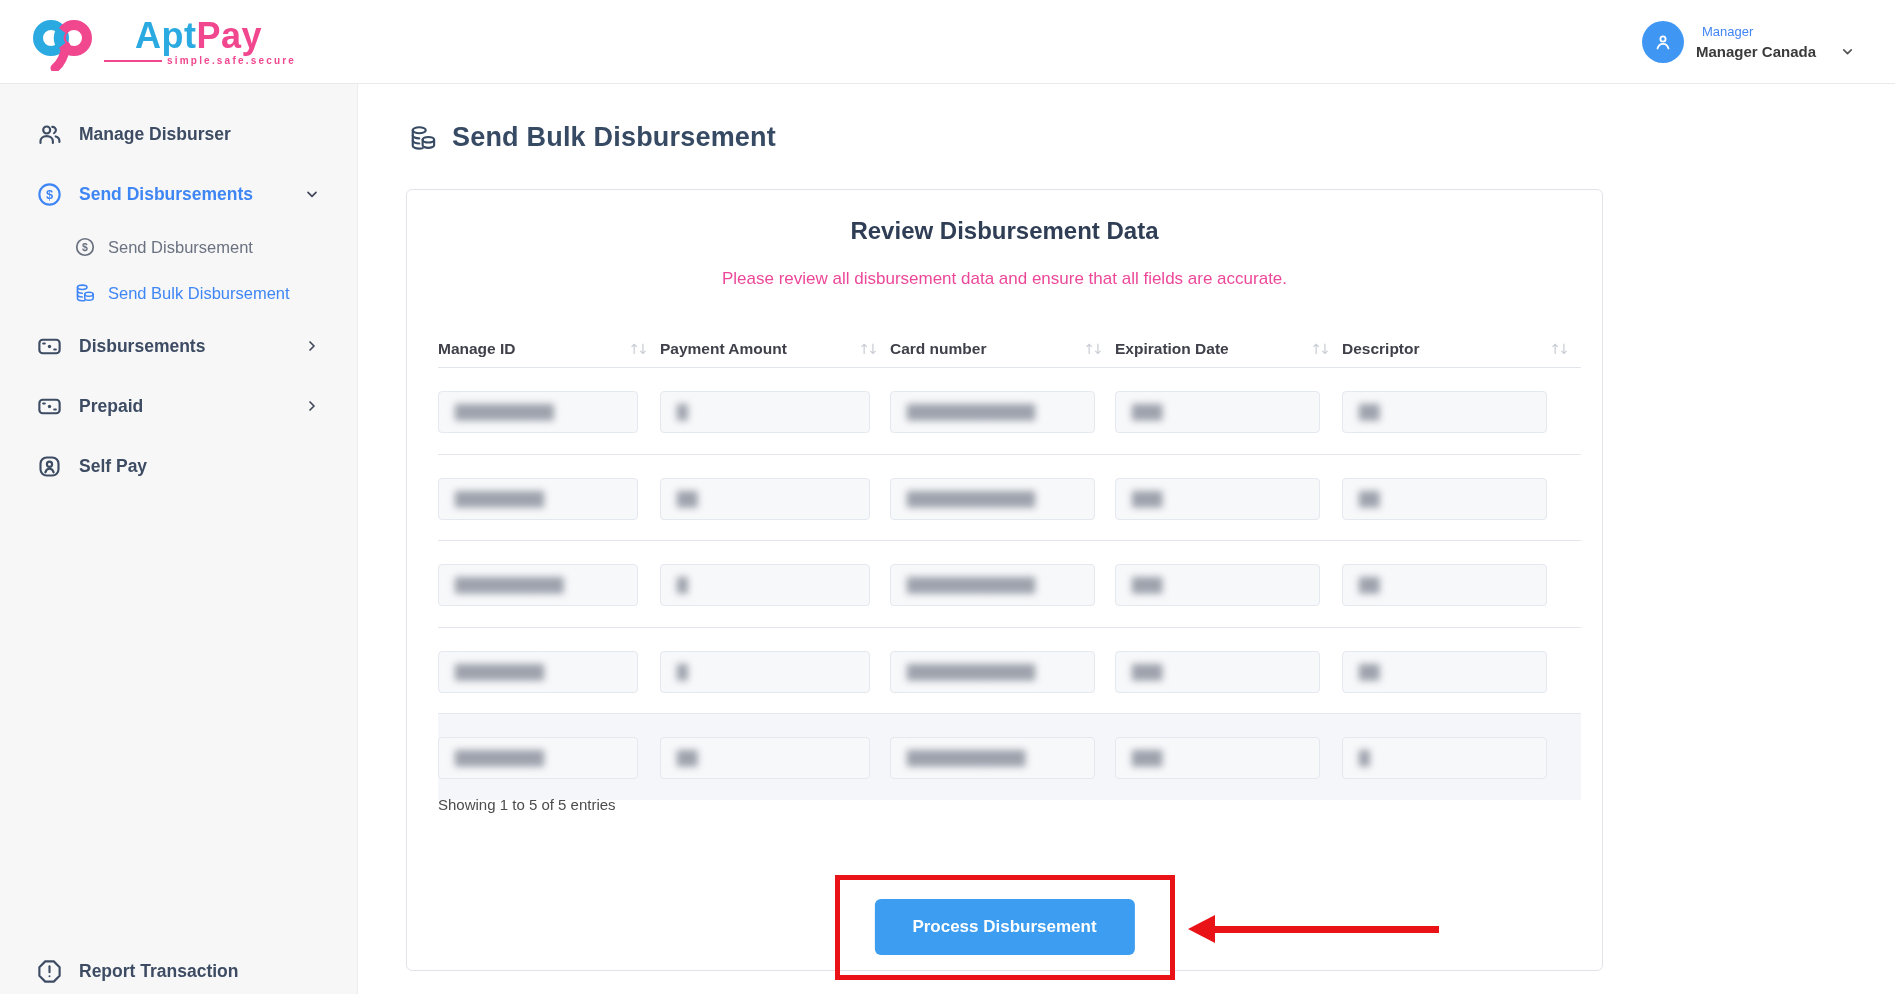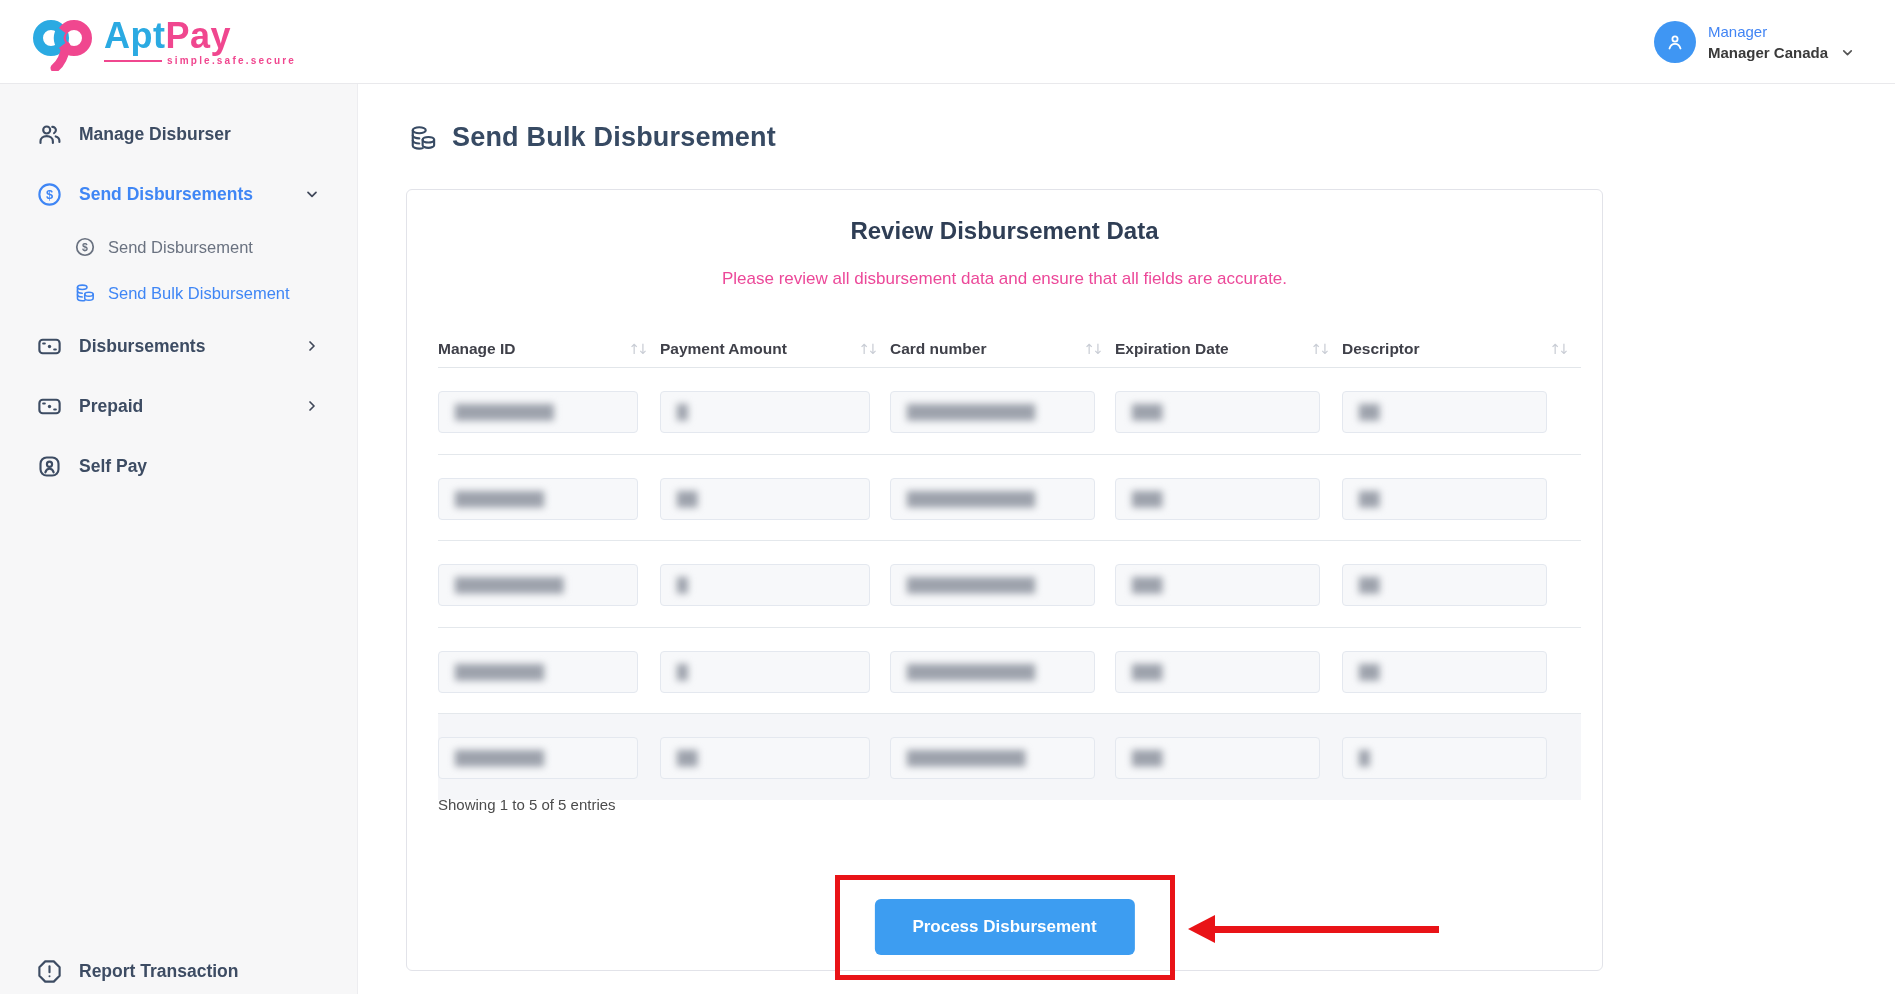--- a/index.html
+++ b/index.html
@@ -7,33 +7,33 @@
               font-family:"Liberation Sans", sans-serif; }
   .page { position:relative; width:1895px; height:994px; background:#fff; }
 
   
   header { position:absolute; left:0; top:0; width:1895px; height:84px;
            background:#fff; border-bottom:1px solid #e9e9ec; z-index:5;
            display:flex; align-items:center; justify-content:space-between;
            padding:0 40px 0 30px; }
   .logo { display:flex; align-items:center; gap:10px; cursor:pointer; }
   .logo-text { display:flex; flex-direction:column; line-height:1; }
-  .wordmark { font-size:36px; font-weight:bold; letter-spacing:0.5px; }
+  .wordmark { font-size:36px; font-weight:bold; letter-spacing:0.5px;margin-left:31px; }
   .lt-blue { color:#2baae2; }
   .lt-pink { color:#f0478f; }
   .tagline-row { display:flex; align-items:center; gap:5px; margin-top:2px; justify-content:flex-end; }
   .tagline-rule { width:58px; height:2px; background:#f0478f; }
   .tagline { font-size:10px; color:#f0478f; letter-spacing:2.2px; font-weight:bold; }
 
   .user-chip { display:flex; align-items:center; gap:12px; cursor:pointer; }
   .avatar { width:42px; height:42px; border-radius:50%; background:#3f96f3;
             display:flex; align-items:center; justify-content:center; }
   .user-text { display:flex; flex-direction:column; gap:4px; }
-  .user-role { color:#4285f4; font-size:15px; }
-  .user-name-row { display:flex; align-items:center; gap:12px; }
+  .user-role { color:#4285f4; font-size:13px;margin-left:6px; }
+  .user-name-row { display:flex; align-items:center; gap:24px; }
   .user-name { color:#3a3a3a; font-size:15px; font-weight:bold; }
 
   
   aside { position:absolute; left:0; top:84px; width:358px; height:910px;
           background:#f7f7f8; border-right:1px solid #ededf0; }
   nav { display:flex; flex-direction:column; padding-top:20px; }
   .side-item { display:flex; align-items:center; height:60px; padding:0 36px;
                cursor:pointer; color:#3d4c63; font-weight:bold; font-size:17.5px; }
   .side-item .s-icon { width:27px; height:27px; margin-right:16px; flex:0 0 auto;
                        display:flex; align-items:center; justify-content:center; }

